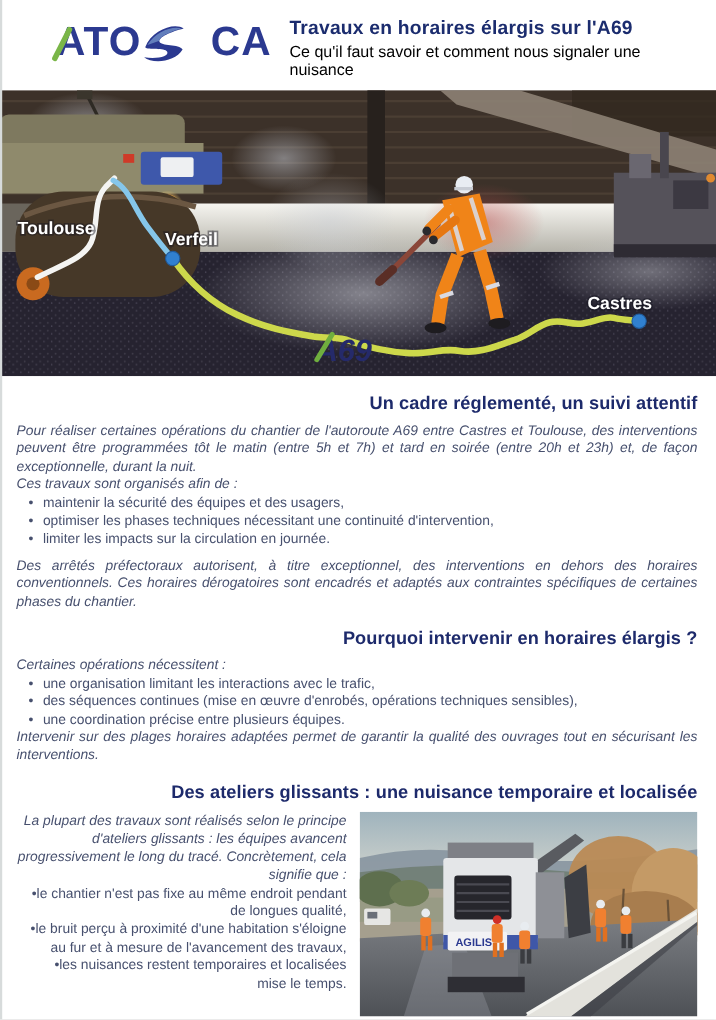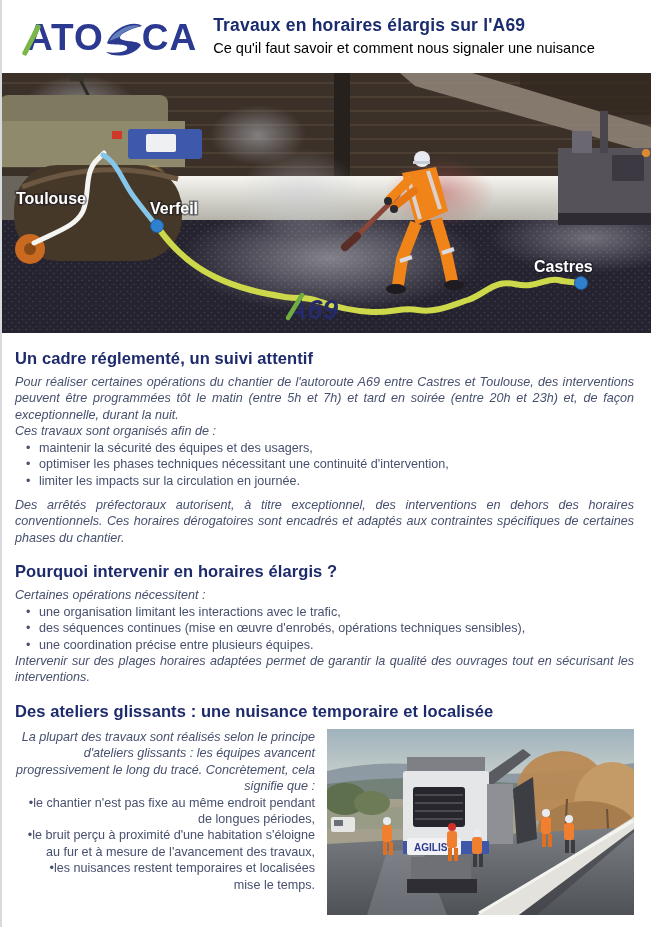--- a/index.html
+++ b/index.html
@@ -3,35 +3,35 @@
 <meta charset="utf-8">
 <style>
   html,body{margin:0;padding:0;background:#e9e9e9;}
   .page{width:651px;height:927px;background:#ffffff;position:relative;overflow:hidden;
         font-family:"Liberation Sans",sans-serif;box-shadow:0 0 4px rgba(0,0,0,.2);margin:0 auto;}
   .scan-edge{position:absolute;left:0;top:0;width:2px;height:100%;background:#d7dbdb;}
 
   
   .header{display:flex;align-items:flex-start;padding:13px 16px 6px 26px;}
   .logo{display:flex;align-items:center;height:50px;position:relative;}
-  .logo-txt{font-size:37px;font-weight:bold;color:#2b3990;letter-spacing:1px;line-height:48px;}
+  .logo-txt{font-size:37px;font-weight:bold;color:#2b3990;letter-spacing:1px;line-height:48px;margin-left:25px;}
   .logo-a{position:relative;display:inline-block;}
   .logo-a .green-stroke{position:absolute;left:3px;top:9px;width:5px;height:34px;background:#7ab648;
         transform:rotate(27deg);border-radius:2px;}
   .logo-swoosh{margin:0 -2px;}
   .titles{margin-left:16px;padding-top:2px;}
   .title{font-size:17.5px;font-weight:bold;color:#1b2c6e;letter-spacing:.2px;}
   .subtitle{font-size:14.6px;color:#000000;margin-top:4px;}
 
   
   .hero{display:block;margin-top:4px;}
 
   
   .content{padding:0 17px 0 15px;color:#47506e;font-size:12.6px;line-height:1.31;text-align:justify;}
-  .content h2{font-size:16.5px;color:#1d2a6b;margin:15px 0 4px;text-align:left;letter-spacing:.1px;}
+  .content h2{font-size:16.5px;color:#1d2a6b;margin:15px 0 4px;text-align:right;letter-spacing:.1px;}
   .content p{margin:0;font-style:italic;}
   .content .gap{margin-top:8px;}
   ul.blist{margin:0;padding:0;list-style:none;}
   ul.blist li{padding-left:24px;text-indent:-13px;}
   .bdot{display:inline-block;width:13px;text-indent:0;color:#47506e;}
 
   
   .s3{display:flex;margin-top:6px;}
   .s3-text{width:320px;text-align:right;padding-right:12px;box-sizing:border-box;}
   .s3-text ul.blist li{padding-left:0;text-indent:0;}
@@ -207,21 +207,21 @@
       </ul>
       <p>Intervenir sur des plages horaires adaptées permet de garantir la qualité des ouvrages tout en sécurisant les interventions.</p>
     </div>
 
     <div>
       <h2>Des ateliers glissants : une nuisance temporaire et localisée</h2>
       <div class="s3">
         <div class="s3-text">
           <p>La plupart des travaux sont réalisés selon le principe d'ateliers glissants : les équipes avancent progressivement le long du tracé. Concrètement, cela signifie que :</p>
           <ul class="blist">
-            <li><span class="bdot">•</span><span>le chantier n'est pas fixe au même endroit pendant de longues périodes,</span></li>
+            <li><span class="bdot">•</span><span>le chantier n'est pas fixe au même endroit pendant de longues qualité,</span></li>
             <li><span class="bdot">•</span><span>le bruit perçu à proximité d'une habitation s'éloigne au fur et à mesure de l'avancement des travaux,</span></li>
             <li><span class="bdot">•</span><span>les nuisances restent temporaires et localisées mise le temps.</span></li>
           </ul>
         </div>
 
         <div class="s3-photo-col">
           
           <svg width="307" height="186" viewBox="0 0 307 186">
             <defs>
               <linearGradient id="sky2" x1="0" y1="0" x2="0" y2="1">

